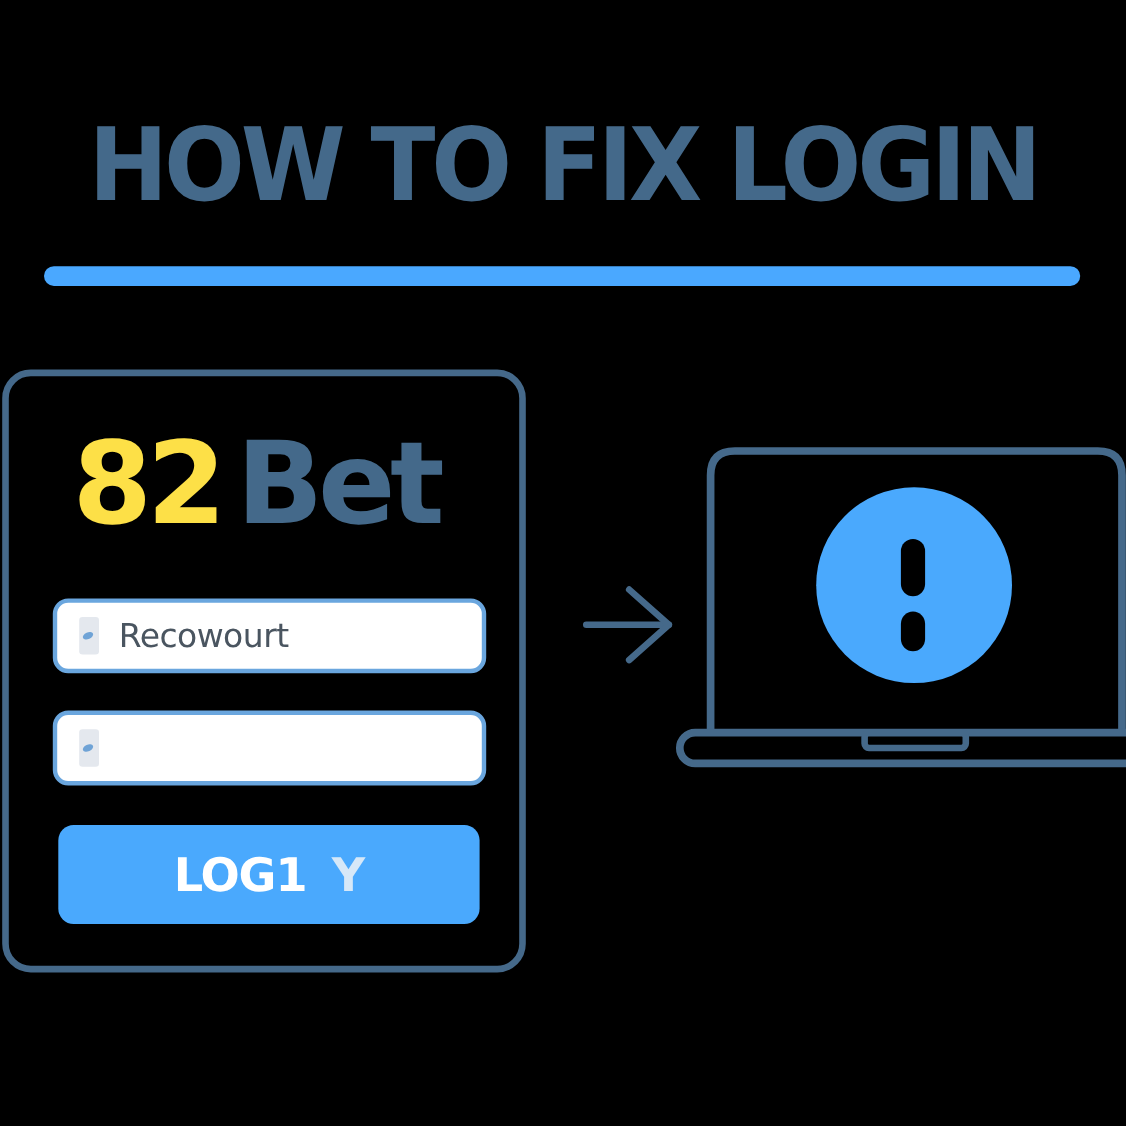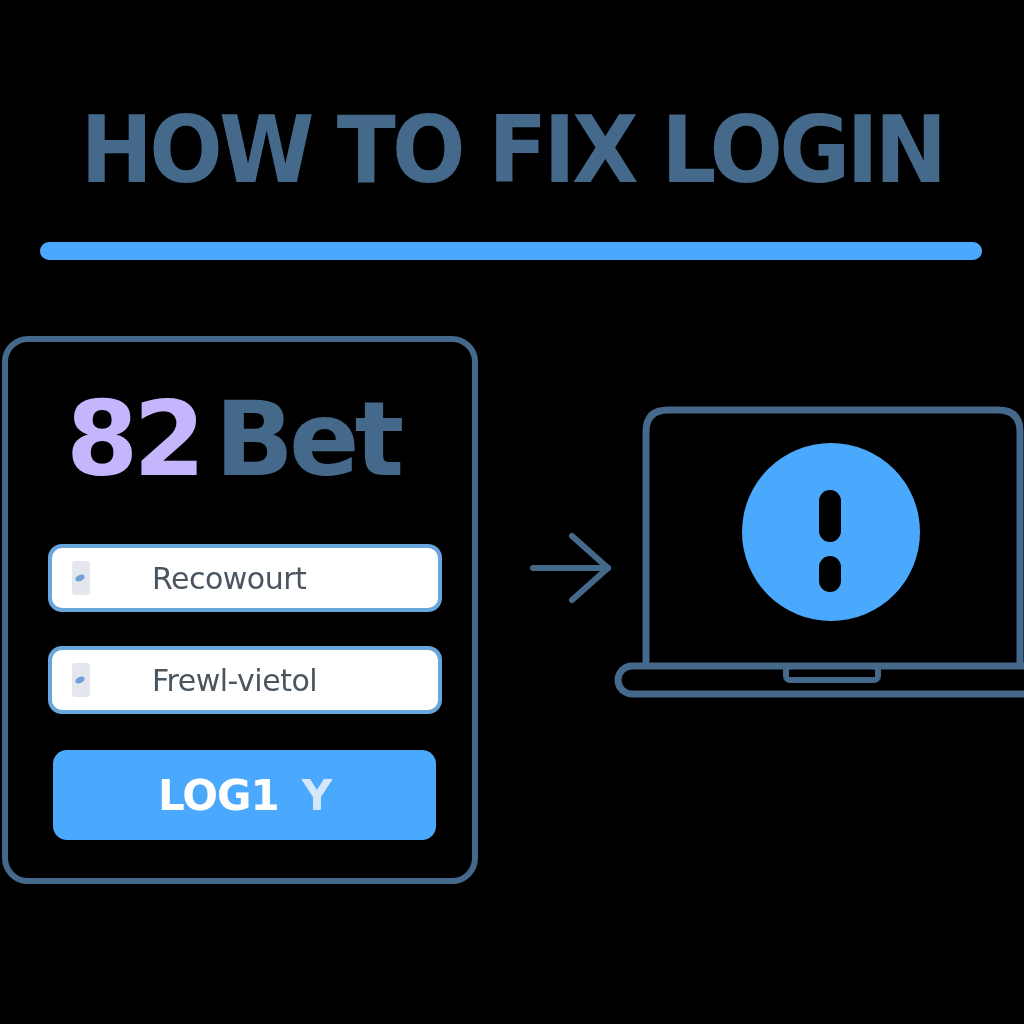--- a/index.html
+++ b/index.html
@@ -18,39 +18,38 @@
     background: #4aa8ff; border-radius: 9px;
   }
   .panel {
     position: absolute; left: 2px; top: 336px; width: 476px; height: 548px;
     border: 6px solid #45698a; border-radius: 26px; box-sizing: border-box;
   }
   .brand {
     position: absolute; left: 66px; top: 384px; font-weight: bold;
     font-size: 104px; line-height: 110px; letter-spacing: -5px;
   }
-  .brand .num { color: #c4b5fd; }
+  .brand .num { color: #fde047; }
   .brand .word { color: #44698a; margin-left: 14px; }
   .field {
     position: absolute; left: 48px; width: 394px; height: 68px;
     background: #fff; border: 4px solid #6aa6de; border-radius: 14px;
     box-sizing: border-box; display: flex; align-items: center;
   }
   .field .ficon {
     width: 18px; height: 34px; margin-left: 20px; margin-right: 18px;
     background: #e4e8ee; border-radius: 3px; position: relative;
   }
   .field .ficon::after {
     content: ""; position: absolute; left: 3px; top: 14px; width: 10px; height: 6px;
     background: #6fa3d6; border-radius: 50%; transform: rotate(-25deg);
   }
   .field .ftext {
     font-family: "DejaVu Sans", sans-serif; font-size: 30px; color: #4a5560;
     letter-spacing: -0.5px;
-    margin-left: 44px;
   }
   .login-btn {
     position: absolute; left: 53px; top: 750px; width: 383px; height: 90px;
     background: #4aa9fd; border-radius: 14px; display: flex;
     align-items: center; justify-content: center;
     font-weight: bold; font-size: 42px; color: #fff; letter-spacing: -1px; gap: 23px;
   }
   .login-btn .faded { color: #d6e8f8; }
   .arrow { position: absolute; left: 528px; top: 530px; }
   .laptop { position: absolute; left: 614px; top: 404px; }
@@ -67,21 +66,20 @@
   <span class="num">82</span><span class="word">Bet</span>
 </div>
 
 <div class="field" style="top:544px;">
   <span class="ficon"></span>
   <span class="ftext">Recowourt</span>
 </div>
 
 <div class="field" style="top:646px;">
   <span class="ficon"></span>
-  <span class="ftext">Frewl-vietol</span>
 </div>
 
 <div class="login-btn">
   <span>LOG1</span>
     <span class="faded">Y</span>
 </div>
 
 <svg class="arrow" width="90" height="80" viewBox="0 0 90 80">
   <line x1="5" y1="38" x2="80" y2="38" stroke="#45698a" stroke-width="6" stroke-linecap="round"></line>
   <polyline points="44,6 80,38 44,70" fill="none" stroke="#45698a" stroke-width="6" stroke-linecap="round" stroke-linejoin="round"></polyline>

